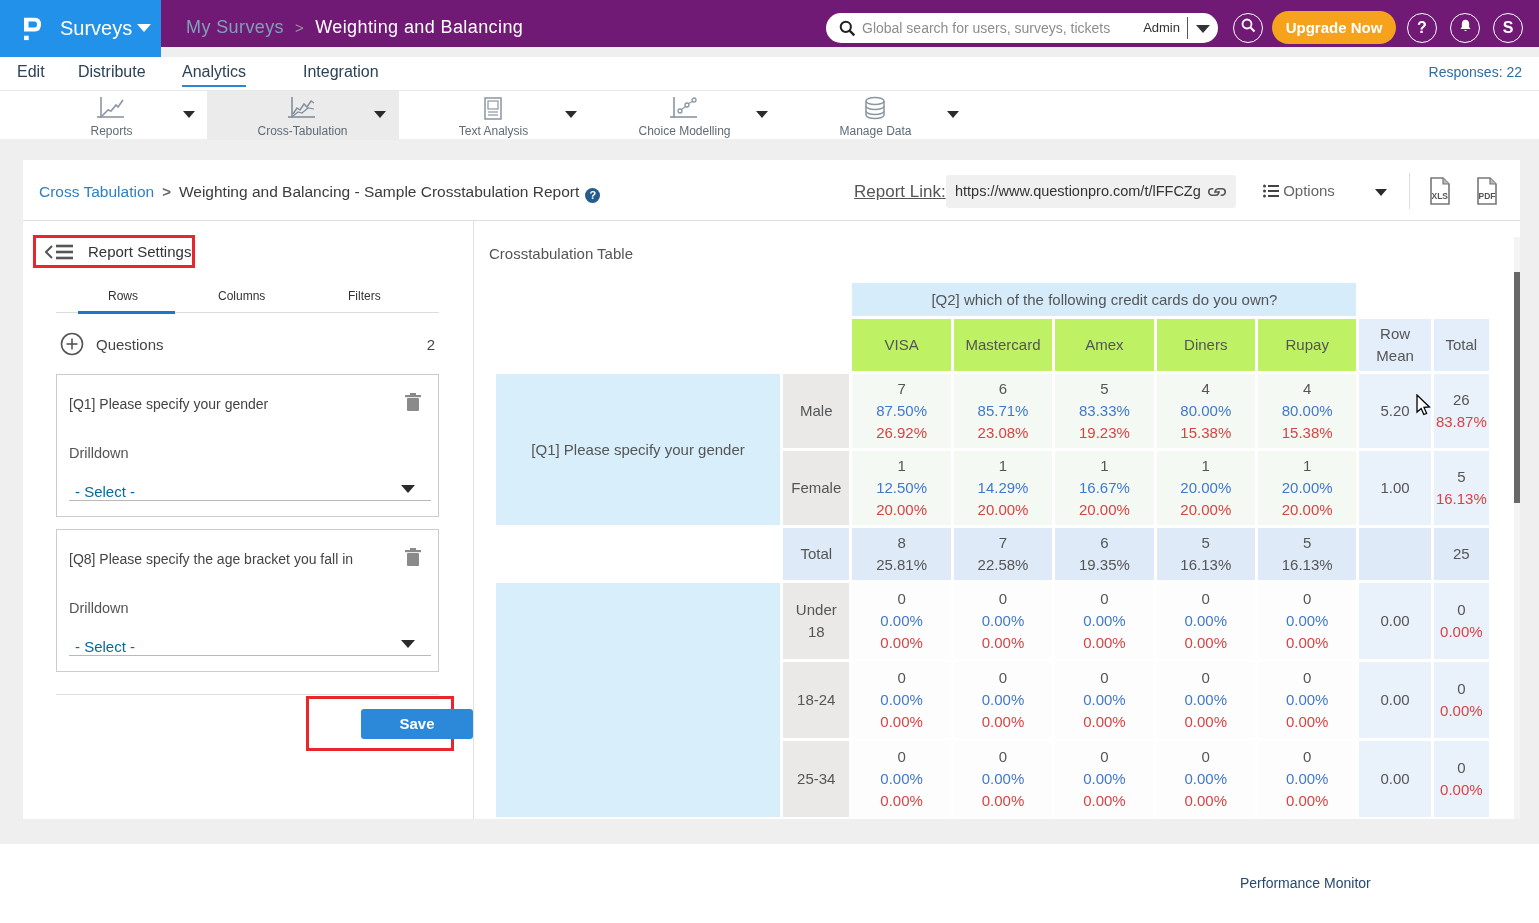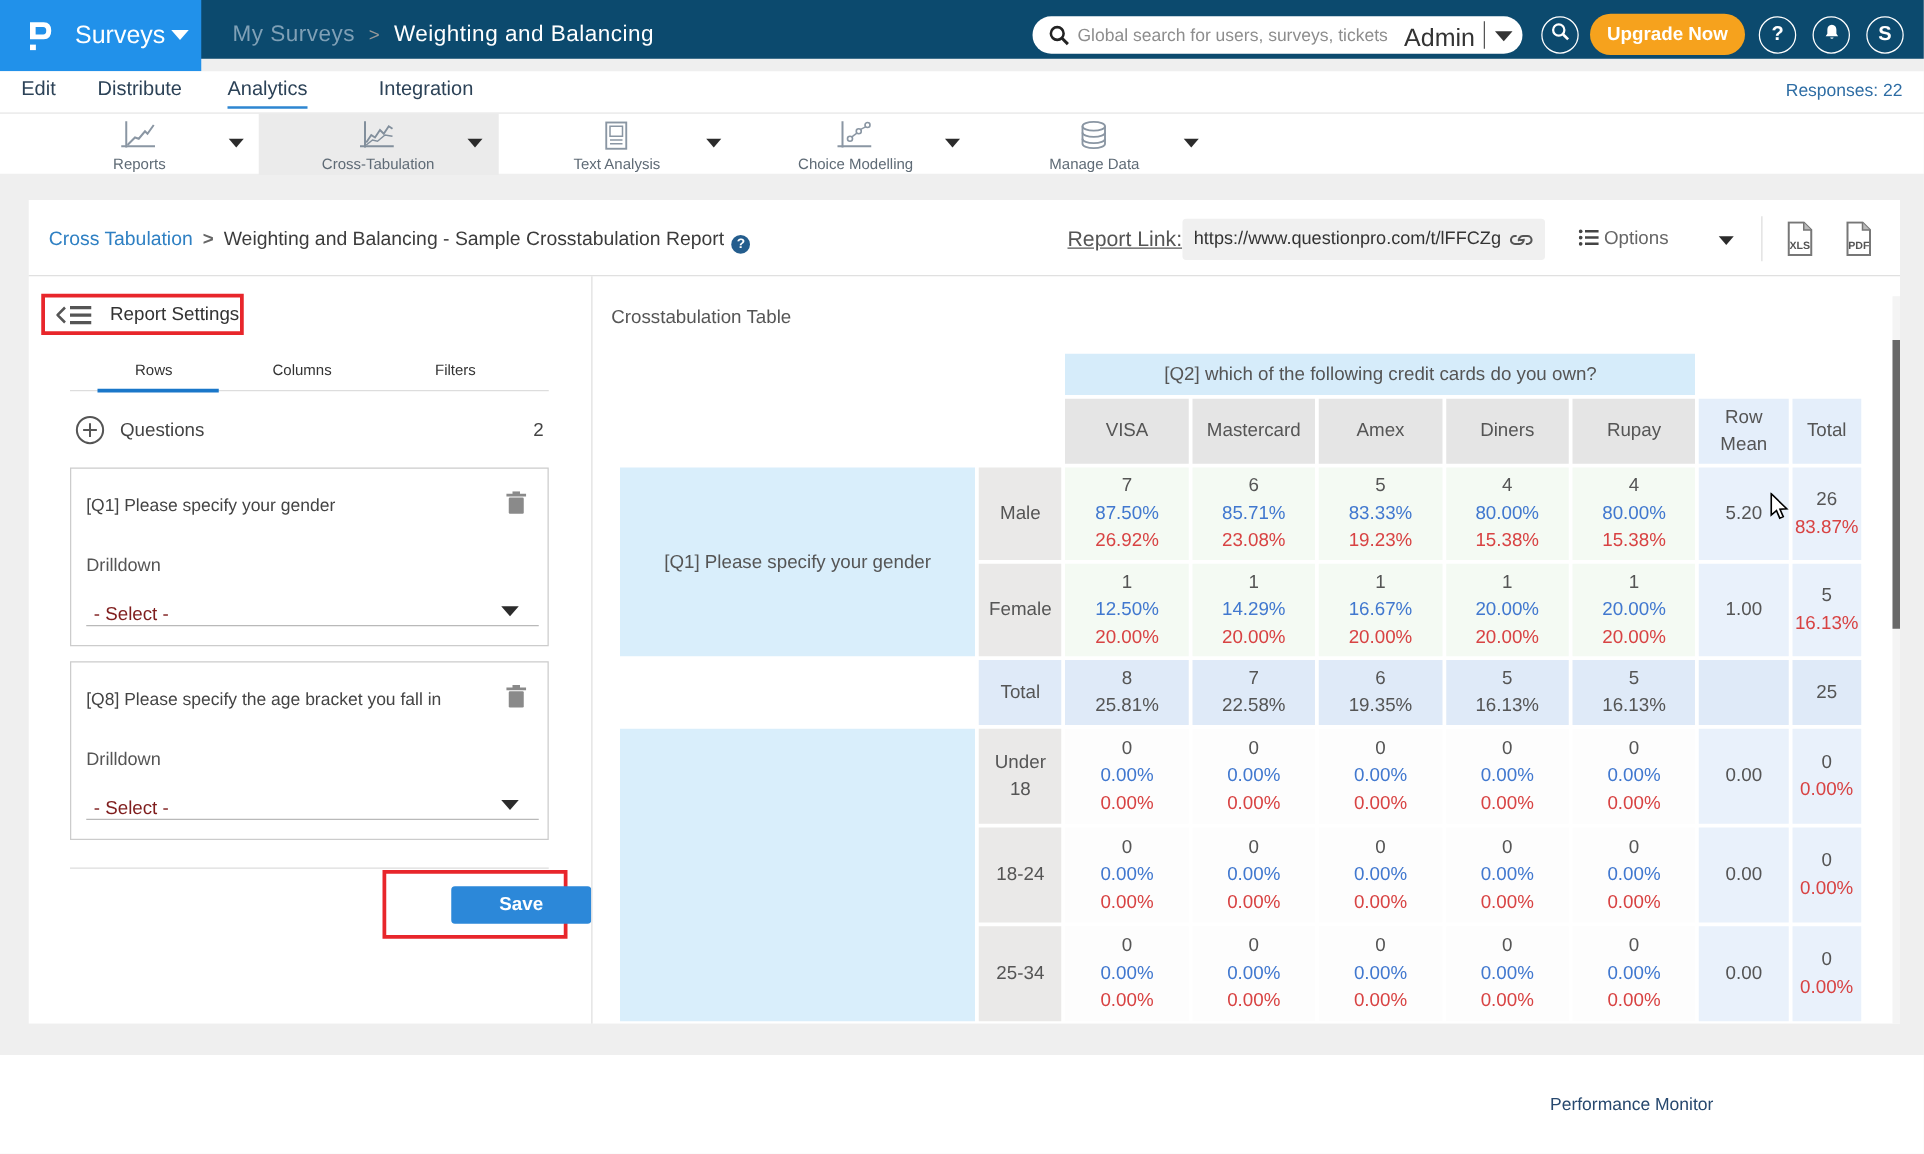--- a/index.html
+++ b/index.html
@@ -1,31 +1,31 @@
 <!DOCTYPE html>
 <html><head>
 <meta charset="utf-8">
 <style>
 * { margin:0; padding:0; box-sizing:border-box; }
 html,body { width:1539px; height:923px; overflow:hidden; background:#efefef;
   font-family:"Liberation Sans", sans-serif; }
 
 
-#topbar { position:absolute; left:0; top:0; width:1539px; height:47px; background:#0c4a6e; }
+#topbar { position:absolute; left:0; top:0; width:1539px; height:47px; background:#701a75; }
 #logo { position:absolute; left:0; top:0; width:161px; height:57px; background:#2191ea; color:#fff; }
 #logo .srv { position:absolute; left:60px; top:17px; font-size:20px; color:#fff; }
 .caretw { display:inline-block; width:0; height:0; border-left:7px solid transparent; border-right:7px solid transparent; border-top:8px solid #fff; }
 #logo .caretw { position:absolute; left:137px; top:24px; }
 #crumb { position:absolute; left:186px; top:17px; font-size:18px; color:#fff; letter-spacing:0.4px; }
 #crumb .ms { color:#7fa0b6; }
 #crumb .gt { color:#9a9a9a; padding:0 11px; font-size:15px; }
 
 #searchpill { position:absolute; left:826px; top:13px; width:392px; height:30px; background:#fff; border-radius:15px; }
 #searchpill .ph { position:absolute; left:36px; top:7px; font-size:14px; color:#8d8d8d; white-space:nowrap; }
-#searchpill .adm { position:absolute; right:38px; top:7px; font-size:20px; color:#333; }
+#searchpill .adm { position:absolute; right:38px; top:7px; font-size:13px; color:#333; }
 #searchpill .div { position:absolute; right:30px; top:4px; width:1px; height:22px; background:#555; }
 #searchpill .caretb { position:absolute; right:8px; top:12px; width:0; height:0; border-left:7px solid transparent; border-right:7px solid transparent; border-top:8px solid #333; }
 .hcirc { position:absolute; top:13px; width:30px; height:30px; border:1.5px solid #fff; border-radius:50%; color:#fff; text-align:center; font-size:16px; font-weight:bold; line-height:27px; }
 #upgrade { position:absolute; left:1272px; top:11px; width:124px; height:33px; background:#f6a21d; border-radius:17px; color:#fff; font-weight:bold; font-size:15px; text-align:center; line-height:33px; }
 
 
 #navrow { position:absolute; left:0; top:57px; width:1539px; height:33px; background:#fff; }
 #navrow .t { position:absolute; top:6px; font-size:16px; color:#2c4257; }
 #navrow .resp { position:absolute; right:17px; top:7px; font-size:14px; color:#2e6da4; }
 
@@ -60,35 +60,35 @@
 #tabs { position:absolute; left:0; top:68px; width:450px; }
 #tabs .tb { position:absolute; top:0; font-size:12px; color:#333; }
 #tabs-line { position:absolute; left:33px; top:91px; width:383px; height:1px; background:#ddd; }
 #tabs-active { position:absolute; left:55px; top:90px; width:97px; height:3px; background:#1a77c9; }
 #qrow { position:absolute; left:33px; top:111px; width:383px; }
 #qrow .qt { position:absolute; left:40px; top:4px; font-size:15px; color:#444; }
 #qrow .cnt { position:absolute; right:4px; top:4px; font-size:15px; color:#444; }
 .qcard { position:absolute; left:33px; width:383px; height:143px; border:1px solid #ccc; background:#fff; }
 .qcard .title { position:absolute; left:12px; top:21px; font-size:14px; color:#444; }
 .qcard .drill { position:absolute; left:12px; top:70px; font-size:14.5px; color:#555; }
-.qcard .sel { position:absolute; left:12px; top:104px; width:362px; height:22px; border-bottom:1px solid #b9b9b9; font-size:15px; color:#7f1d1d; }
+.qcard .sel { position:absolute; left:12px; top:104px; width:362px; height:22px; border-bottom:1px solid #b9b9b9; font-size:15px; color:#0369a1; }
 .qcard .sel .txt { position:absolute; left:6px; top:4px; }
 .qcard .sel .caretd { position:absolute; right:16px; top:6px; width:0; height:0; border-left:7px solid transparent; border-right:7px solid transparent; border-top:8px solid #2b2b2b; }
 #lp-div { position:absolute; left:33px; top:473px; width:383px; height:1px; background:#ddd; }
 #savewrap { position:absolute; left:283px; top:475px; width:148px; height:55px; border:3px solid #e8262b; }
 #savebtn { position:absolute; left:302px; top:488px; width:112px; height:30px; background:#2c88d9; border-radius:3px; color:#fff; font-size:15px; font-weight:bold; text-align:center; line-height:30px;margin-left:36px; }
 
 
 #rightpanel { position:absolute; left:451px; top:61px; width:1046px; height:598px; overflow:hidden; }
 #ct-label { position:absolute; left:15px; top:24px; font-size:15px; color:#555; }
 #xtab { position:absolute; left:19px; top:59px; width:999px; table-layout:fixed; border-collapse:separate; border-spacing:3px; font-size:15px; color:#555; }
 #xtab td { text-align:center; vertical-align:middle; line-height:22px; overflow:hidden; }
 td.qcell { background:#d9eefb; }
 td.q2hdr { background:#d6ecfa; height:33px; }
-td.chdr { background:#e5e5e5; height:52px; }
+td.chdr { background:#bef264; height:52px; }
 td.bhdr { background:#e4eefa; }
 td.rlab { background:#eae9e8; }
 td.grn { background:#f4faf3; }
 td.blu { background:#e9f1fb; }
 td.tot { background:#dfeaf8; }
 td.wht { background:#fdfdfd; }
 .pb { color:#4178cf; }
 .pr { color:#d84343; }
 
 

